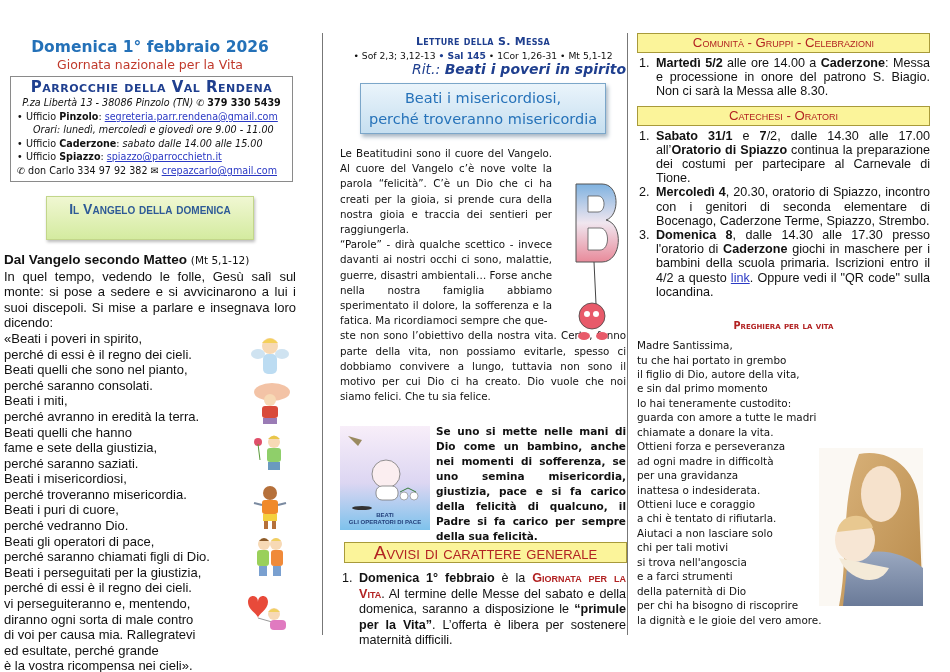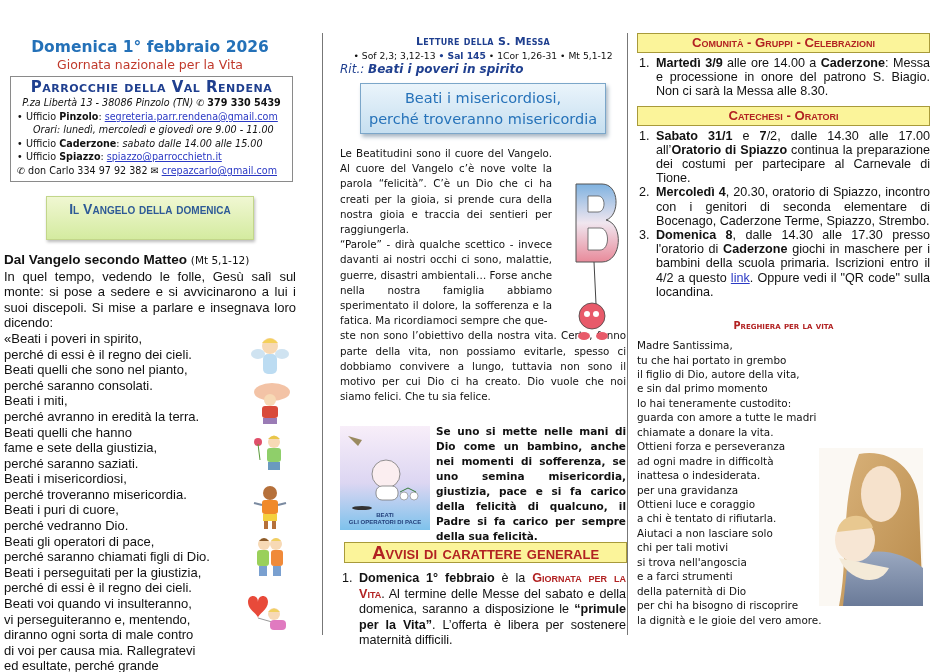--- a/index.html
+++ b/index.html
@@ -36,35 +36,35 @@
   .gospel-intro { font-size: 13px; line-height: 15.6px; text-align: justify; }
   .gospel-lines div { font-size: 13px; line-height: 15.6px; white-space: nowrap; }
 
   .kid { position: absolute; left: 246px; width: 40px; height: 46px; }
   .kid svg { width: 100%; height: 100%; }
 
   
   .letture-title { text-align: center; font-family: "DejaVu Sans", sans-serif; font-weight: bold; font-size: 11px; color: #1f3f8f; font-variant: small-caps; margin-top: 5px; line-height: 14px; letter-spacing: 0.3px; }
   .letture-refs { text-align: center; font-family: "DejaVu Sans", sans-serif; font-size: 9.2px; line-height: 14px; white-space: nowrap; }
   .letture-refs b { color: #1f3f8f; }
-  .letture-rit { text-align: left; font-family: "DejaVu Sans", sans-serif; font-size: 12px; line-height: 13px; font-style: italic; color: #1f3f8f; }
+  .letture-rit { text-align: right; font-family: "DejaVu Sans", sans-serif; font-size: 14px; line-height: 13px; font-style: italic; color: #1f3f8f; }
   .letture-rit b { font-weight: bold; }
 
   .beati-box { margin: 7px auto 0 auto; width: 246px; height: 51px; border: 1px solid #7ba6c9; background: linear-gradient(#eaf4fb, #c6dff0); box-shadow: 2px 3px 4px #a9b8c4; text-align: center; color: #2672b9; font-family: "DejaVu Sans", sans-serif; font-size: 14.5px; line-height: 21px; padding-top: 4px; }
 
   .reflection { margin-top: 12px; font-family: "DejaVu Sans", sans-serif; font-size: 10.3px; line-height: 15.2px; text-align: justify; }
   .reflection .narrow { width: 212px; }
   .balloon-b { position: absolute; left: 226px; top: 150px; width: 58px; height: 170px; }
 
   .pace-row { position: relative; margin-top: 20px; height: 108px; }
   .pace-img { position: absolute; left: 0; top: 2px; width: 90px; height: 104px; background: linear-gradient(#f8eef9, #dcd6f2 55%, #7ec2ec); }
   .pace-caption { position: absolute; left: 0; bottom: 4px; width: 90px; text-align: center; font-size: 6px; line-height: 7px; color: #23417c; font-weight: bold; }
   .pace-text { position: absolute; left: 96px; top: 0; width: 190px; font-family: "DejaVu Sans", sans-serif; font-weight: bold; font-size: 10.5px; line-height: 15px; text-align: justify; }
 
-  .yellow-banner { border: 1px solid #a89a3a; background: #fbf49a; text-align: center; font-weight: bold; color: #b22222; font-variant: small-caps; }
+  .yellow-banner { border: 1px solid #a89a3a; background: #fbf49a; text-align: center; font-weight: normal; color: #b22222; font-variant: small-caps; }
   .avvisi-banner { margin: 10px 0 8px 4px; width: 283px; height: 21px; font-size: 19px; line-height: 19px; }
 
   .numlist { list-style: none; }
   .numlist li { position: relative; padding-left: 19px; font-size: 12.6px; line-height: 15.5px; text-align: justify; }
   .numlist li .num { position: absolute; left: 2px; top: 0; }
   .red-sc { color: #b22222; font-weight: bold; font-variant: small-caps; }
 
   
   .comunita-banner { margin-top: 3px; width: 293px; height: 20px; font-size: 13.2px; line-height: 18px; }
   .catechesi-banner { margin-top: 7px; width: 293px; height: 20px; font-size: 13.2px; line-height: 18px; }
@@ -128,21 +128,20 @@
       <div>fame e sete della giustizia,</div>
       <div>perché saranno saziati.</div>
       <div>Beati i misericordiosi,</div>
       <div>perché troveranno misericordia.</div>
       <div>Beati i puri di cuore,</div>
       <div>perché vedranno Dio.</div>
       <div>Beati gli operatori di pace,</div>
       <div>perché saranno chiamati figli di Dio.</div>
       <div>Beati i perseguitati per la giustizia,</div>
       <div>perché di essi è il regno dei cieli.</div>
-      <div>Beati voi quando vi insulteranno,</div>
       <div>vi perseguiteranno e, mentendo,</div>
       <div>diranno ogni sorta di male contro</div>
       <div>di voi per causa mia. Rallegratevi</div>
       <div>ed esultate, perché grande</div>
       <div>è la vostra ricompensa nei cieli».</div>
     </div>
 
   <div class="kid" style="top:302px">
     <svg viewBox="0 0 40 46">
         <ellipse cx="8" cy="22" rx="7" ry="5" fill="#cfe3f1"></ellipse>
@@ -268,21 +267,21 @@
     <li>
       <span class="num">1.</span><b>Domenica 1° febbraio</b><span> è la </span><span class="red-sc">Giornata per la Vita</span><span>. Al termine delle Messe del sabato e della domenica, saranno a disposizione le </span><b>“primule per la Vita”</b><span>. L’offerta è libera per sostenere maternità difficili.</span>
     </li>
   </ul>
 </div>
 
 <div class="col col3">
   <div class="yellow-banner comunita-banner">Comunità - Gruppi - Celebrazioni</div>
   <ul class="numlist">
     <li>
-      <span class="num">1.</span><b>Martedì 3/9</b><span> alle ore 14.00 a </span><b>Caderzone</b><span>: Messa e processione in onore del patrono S. Biagio. Non ci sarà la Messa alle 8.30.</span>
+      <span class="num">1.</span><b>Martedì 5/2</b><span> alle ore 14.00 a </span><b>Caderzone</b><span>: Messa e processione in onore del patrono S. Biagio. Non ci sarà la Messa alle 8.30.</span>
     </li>
   </ul>
 
   <div class="yellow-banner catechesi-banner">Catechesi - Oratori</div>
   <ul class="numlist">
     <li>
       <span class="num">1.</span><b>Sabato 31/1</b><span> e </span><b>7</b><span>/2, dalle 14.30 alle 17.00 all’</span><b>Oratorio di Spiazzo</b><span> continua la preparazione dei costumi per partecipare al Carnevale di Tione.</span>
     </li>
     <li>
       <span class="num">2.</span><b>Mercoledì 4</b><span>, 20.30, oratorio di Spiazzo, incontro con i genitori di seconda elementare di Bocenago, Caderzone Terme, Spiazzo, Strembo.</span>
@@ -296,22 +295,22 @@
   <div class="preghiera" id="prayer-lines">
       <div>Madre Santissima,</div>
       <div>tu che hai portato in grembo</div>
       <div>il figlio di Dio, autore della vita,</div>
       <div>e sin dal primo momento</div>
       <div>lo hai teneramente custodito:</div>
       <div>guarda con amore a tutte le madri</div>
       <div>chiamate a donare la vita.</div>
       <div>Ottieni forza e perseveranza</div>
       <div>ad ogni madre in difficoltà</div>
+      <div>per una gravidanza</div>
       <div>inattesa o indesiderata.</div>
-      <div>per una gravidanza</div>
       <div>Ottieni luce e coraggio</div>
       <div>a chi è tentato di rifiutarla.</div>
       <div>Aiutaci a non lasciare solo</div>
       <div>chi per tali motivi</div>
       <div>si trova nell'angoscia</div>
       <div>e a farci strumenti</div>
       <div>della paternità di Dio</div>
       <div>per chi ha bisogno di riscoprire</div>
       <div>la dignità e le gioie del vero amore.</div>
     </div>

